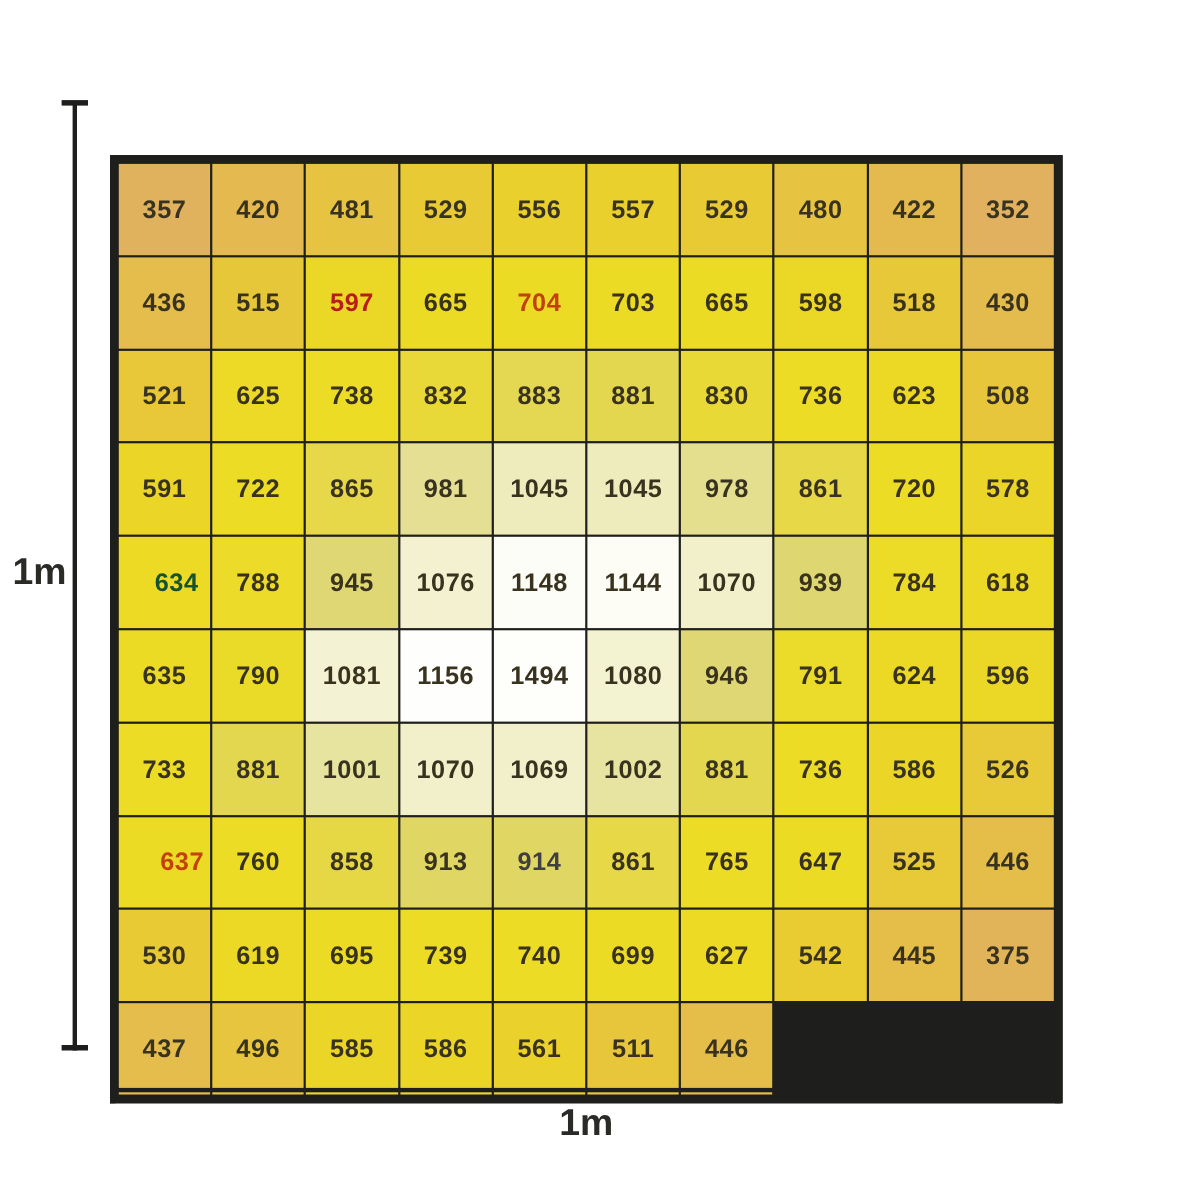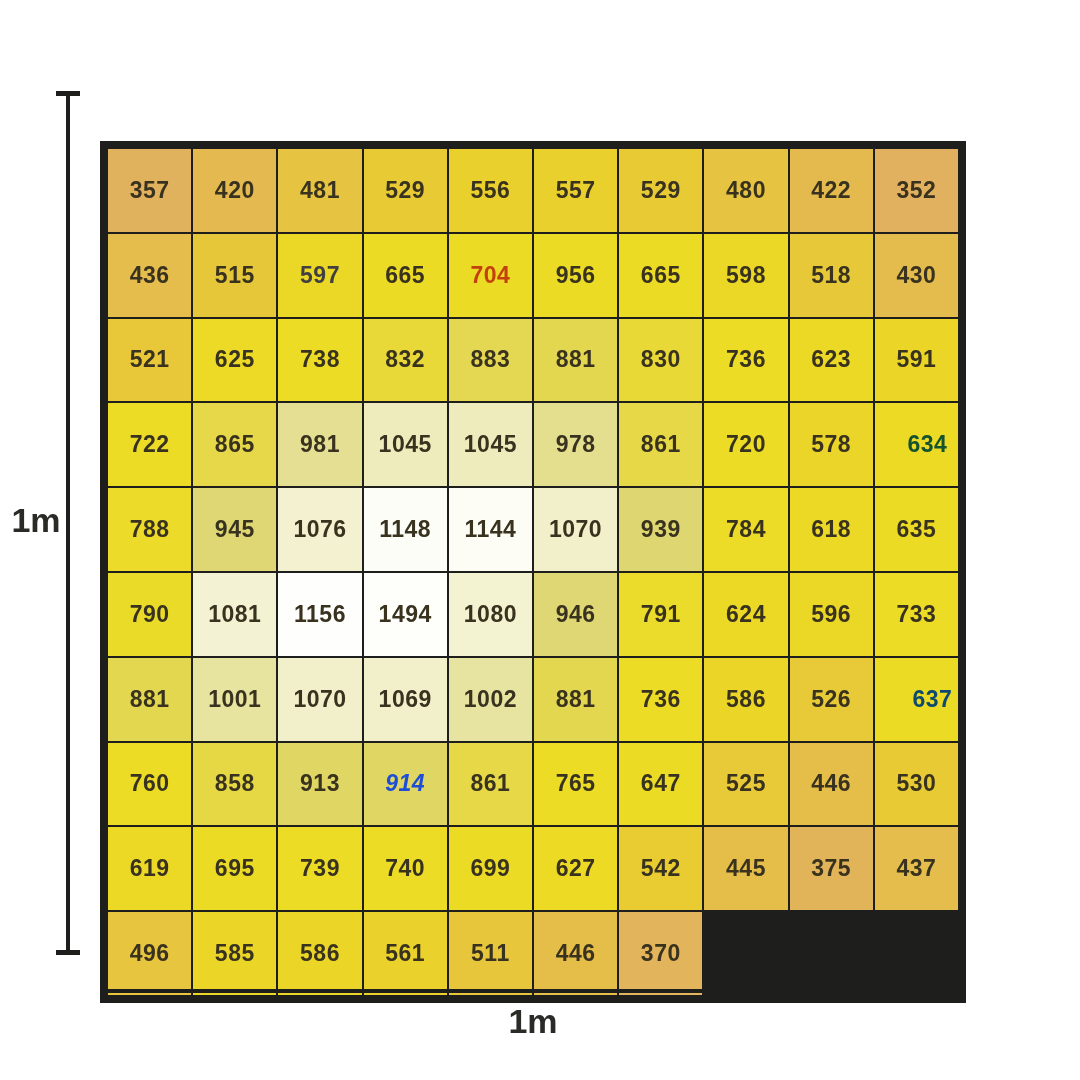--- a/index.html
+++ b/index.html
@@ -87,37 +87,38 @@
       <div class="cell" style="background: rgb(230, 195, 65); color: rgb(56, 50, 31);">481</div>
       <div class="cell" style="background: rgb(232, 202, 53); color: rgb(56, 50, 31);">529</div>
       <div class="cell" style="background: rgb(234, 208, 45); color: rgb(56, 50, 31);">556</div>
       <div class="cell" style="background: rgb(234, 208, 45); color: rgb(56, 50, 31);">557</div>
       <div class="cell" style="background: rgb(232, 202, 53); color: rgb(56, 50, 31);">529</div>
       <div class="cell" style="background: rgb(230, 195, 65); color: rgb(56, 50, 31);">480</div>
       <div class="cell" style="background: rgb(228, 186, 79); color: rgb(56, 50, 31);">422</div>
       <div class="cell" style="background: rgb(225, 177, 96); color: rgb(56, 50, 31);">352</div>
       <div class="cell" style="background: rgb(229, 189, 76); color: rgb(56, 50, 31);">436</div>
       <div class="cell" style="background: rgb(231, 199, 58); color: rgb(56, 50, 31);">515</div>
-      <div class="cell" style="background: rgb(235, 215, 38); color: #404040;">597</div>
+      <div class="cell" style="background: rgb(235, 215, 38); color: #b91c1c;">597</div>
       <div class="cell" style="background: rgb(236, 219, 37); color: rgb(56, 50, 31);">665</div>
       <div class="cell" style="background: rgb(236, 219, 37); color: #c2410c;">704</div>
-      <div class="cell" style="background: rgb(236, 219, 37); color: rgb(56, 50, 31);">956</div>
+      <div class="cell" style="background: rgb(236, 219, 37); color: rgb(56, 50, 31);">703</div>
       <div class="cell" style="background: rgb(236, 219, 37); color: rgb(56, 50, 31);">665</div>
       <div class="cell" style="background: rgb(235, 215, 38); color: rgb(56, 50, 31);">598</div>
       <div class="cell" style="background: rgb(231, 200, 57); color: rgb(56, 50, 31);">518</div>
       <div class="cell" style="background: rgb(228, 188, 77); color: rgb(56, 50, 31);">430</div>
       <div class="cell" style="background: rgb(232, 200, 56); color: rgb(56, 50, 31);">521</div>
       <div class="cell" style="background: rgb(236, 218, 38); color: rgb(56, 50, 31);">625</div>
       <div class="cell" style="background: rgb(236, 220, 38); color: rgb(56, 50, 31);">738</div>
       <div class="cell" style="background: rgb(233, 217, 56); color: rgb(56, 50, 31);">832</div>
       <div class="cell" style="background: rgb(228, 215, 81); color: rgb(56, 50, 31);">883</div>
       <div class="cell" style="background: rgb(228, 215, 80); color: rgb(56, 50, 31);">881</div>
       <div class="cell" style="background: rgb(233, 217, 55); color: rgb(56, 50, 31);">830</div>
       <div class="cell" style="background: rgb(236, 220, 38); color: rgb(56, 50, 31);">736</div>
       <div class="cell" style="background: rgb(236, 217, 38); color: rgb(56, 50, 31);">623</div>
+      <div class="cell" style="background: rgb(231, 198, 60); color: rgb(56, 50, 31);">508</div>
       <div class="cell" style="background: rgb(235, 214, 39); color: rgb(56, 50, 31);">591</div>
       <div class="cell" style="background: rgb(236, 220, 38); color: rgb(56, 50, 31);">722</div>
       <div class="cell" style="background: rgb(230, 216, 72); color: rgb(56, 50, 31);">865</div>
       <div class="cell" style="background: rgb(228, 223, 146); color: rgb(56, 50, 31);">981</div>
       <div class="cell" style="background: rgb(238, 236, 188); color: rgb(56, 50, 31);">1045</div>
       <div class="cell" style="background: rgb(238, 236, 188); color: rgb(56, 50, 31);">1045</div>
       <div class="cell" style="background: rgb(227, 223, 143); color: rgb(56, 50, 31);">978</div>
       <div class="cell" style="background: rgb(230, 216, 70); color: rgb(56, 50, 31);">861</div>
       <div class="cell" style="background: rgb(236, 220, 38); color: rgb(56, 50, 31);">720</div>
       <div class="cell" style="background: rgb(235, 213, 40); color: rgb(56, 50, 31);">578</div>
@@ -144,25 +145,25 @@
       <div class="cell" style="background: rgb(236, 220, 38); color: rgb(56, 50, 31);">733</div>
       <div class="cell" style="background: rgb(228, 215, 80); color: rgb(56, 50, 31);">881</div>
       <div class="cell" style="background: rgb(231, 228, 160); color: rgb(56, 50, 31);">1001</div>
       <div class="cell" style="background: rgb(242, 240, 203); color: rgb(56, 50, 31);">1070</div>
       <div class="cell" style="background: rgb(242, 240, 202); color: rgb(56, 50, 31);">1069</div>
       <div class="cell" style="background: rgb(231, 228, 161); color: rgb(56, 50, 31);">1002</div>
       <div class="cell" style="background: rgb(228, 215, 80); color: rgb(56, 50, 31);">881</div>
       <div class="cell" style="background: rgb(236, 220, 38); color: rgb(56, 50, 31);">736</div>
       <div class="cell" style="background: rgb(235, 214, 39); color: rgb(56, 50, 31);">586</div>
       <div class="cell" style="background: rgb(232, 201, 55); color: rgb(56, 50, 31);">526</div>
-      <div class="cell" style="background: rgb(236, 219, 37); color: #0c4a6e; padding-left: 32px;">637</div>
+      <div class="cell" style="background: rgb(236, 219, 37); color: #c2410c; padding-left: 32px;">637</div>
       <div class="cell" style="background: rgb(236, 220, 38); color: rgb(56, 50, 31);">760</div>
       <div class="cell" style="background: rgb(230, 216, 68); color: rgb(56, 50, 31);">858</div>
       <div class="cell" style="background: rgb(224, 214, 99); color: rgb(56, 50, 31);">913</div>
-      <div class="cell" style="background: rgb(224, 214, 99); color: #1d4ed8; font-style: italic;">914</div>
+      <div class="cell" style="background: rgb(224, 214, 99); color: #404040;">914</div>
       <div class="cell" style="background: rgb(230, 216, 70); color: rgb(56, 50, 31);">861</div>
       <div class="cell" style="background: rgb(236, 220, 38); color: rgb(56, 50, 31);">765</div>
       <div class="cell" style="background: rgb(236, 219, 37); color: rgb(56, 50, 31);">647</div>
       <div class="cell" style="background: rgb(232, 201, 55); color: rgb(56, 50, 31);">525</div>
       <div class="cell" style="background: rgb(229, 190, 73); color: rgb(56, 50, 31);">446</div>
       <div class="cell" style="background: rgb(232, 202, 53); color: rgb(56, 50, 31);">530</div>
       <div class="cell" style="background: rgb(236, 217, 38); color: rgb(56, 50, 31);">619</div>
       <div class="cell" style="background: rgb(236, 219, 37); color: rgb(56, 50, 31);">695</div>
       <div class="cell" style="background: rgb(236, 220, 38); color: rgb(56, 50, 31);">739</div>
       <div class="cell" style="background: rgb(236, 220, 38); color: rgb(56, 50, 31);">740</div>
@@ -171,21 +172,20 @@
       <div class="cell" style="background: rgb(233, 204, 49); color: rgb(56, 50, 31);">542</div>
       <div class="cell" style="background: rgb(229, 190, 74); color: rgb(56, 50, 31);">445</div>
       <div class="cell" style="background: rgb(226, 180, 90); color: rgb(56, 50, 31);">375</div>
       <div class="cell" style="background: rgb(229, 189, 76); color: rgb(56, 50, 31);">437</div>
       <div class="cell" style="background: rgb(231, 197, 62); color: rgb(56, 50, 31);">496</div>
       <div class="cell" style="background: rgb(235, 214, 39); color: rgb(56, 50, 31);">585</div>
       <div class="cell" style="background: rgb(235, 214, 39); color: rgb(56, 50, 31);">586</div>
       <div class="cell" style="background: rgb(234, 209, 44); color: rgb(56, 50, 31);">561</div>
       <div class="cell" style="background: rgb(231, 198, 60); color: rgb(56, 50, 31);">511</div>
       <div class="cell" style="background: rgb(229, 190, 73); color: rgb(56, 50, 31);">446</div>
-      <div class="cell" style="background: rgb(226, 180, 91); color: rgb(56, 50, 31);">370</div>
     </div>
 
   <div class="dim hdim-line"></div>
   <div class="dim hdim-cap-l"></div>
   <div class="dim hdim-cap-r"></div>
   <div class="dim-label bottom-label">1m</div>
 
 </div>
 
 </body></html>

